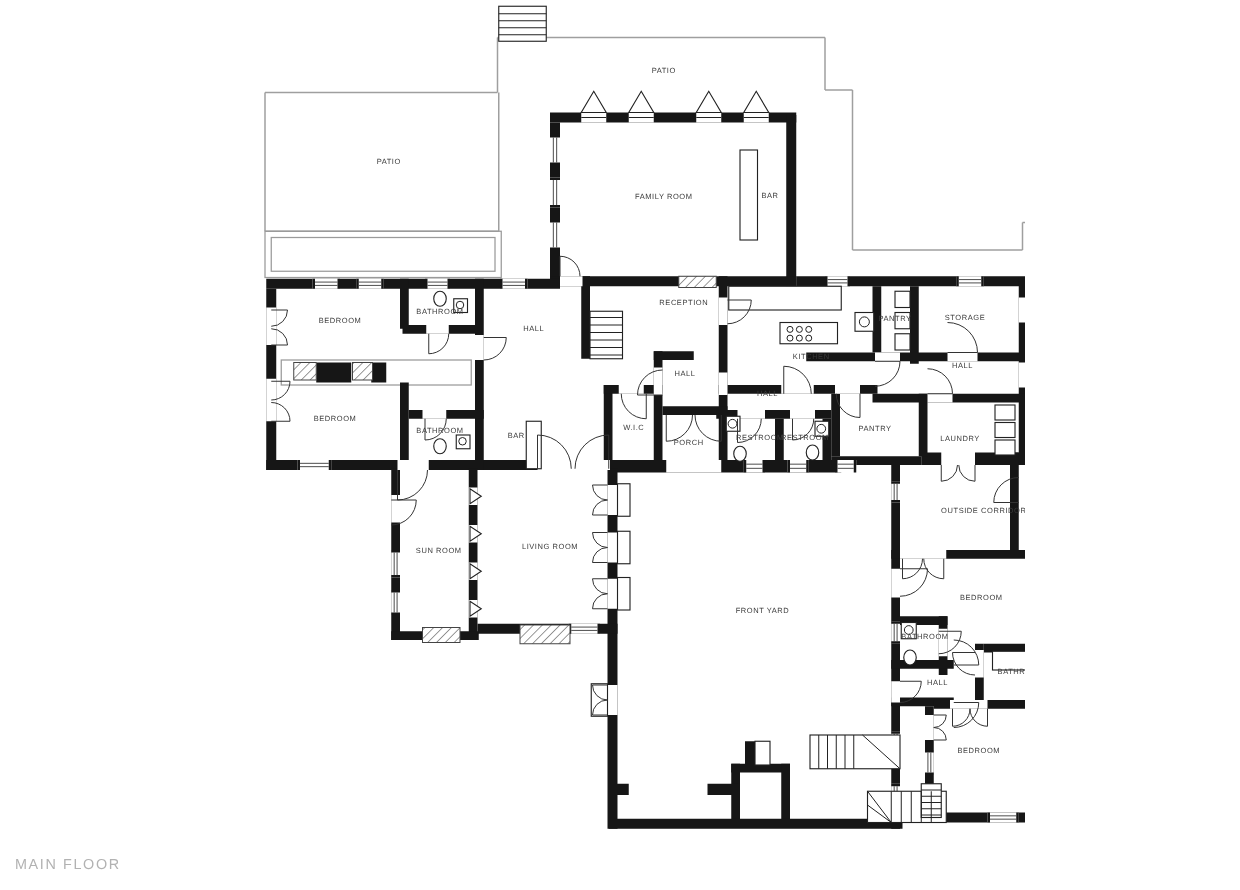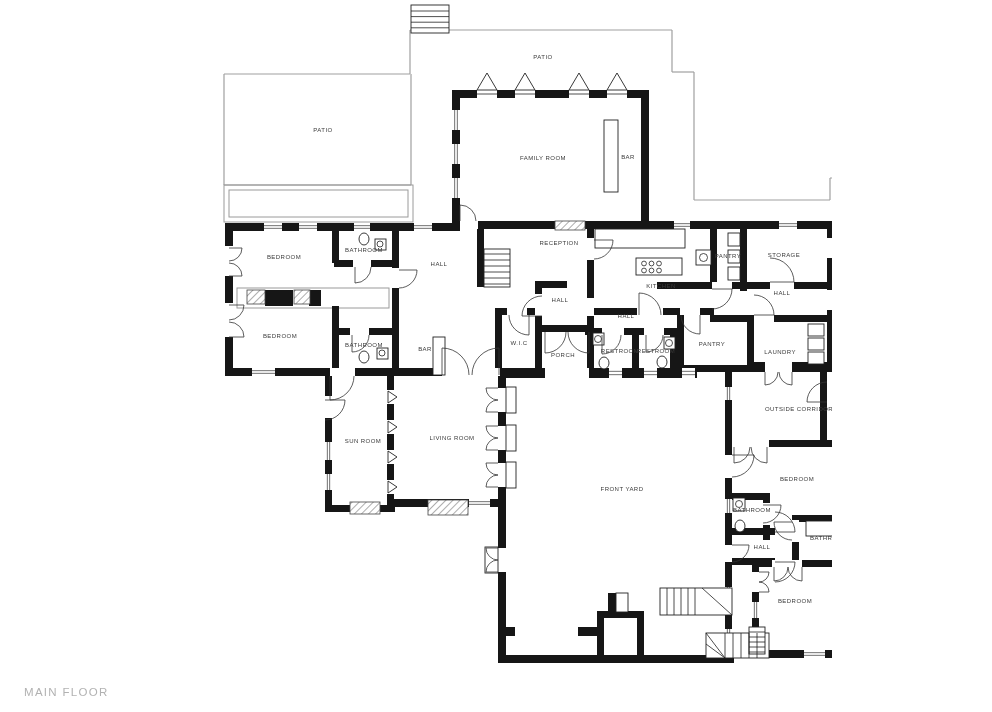--- a/index.html
+++ b/index.html
@@ -1,17 +1,17 @@
 <!DOCTYPE html>
 <html style="--bg: #ffffff; --label: #3a3a3a; --title: #b2b2b2;"><head>
 <meta charset="utf-8">
 <style>
   html,body{margin:0;padding:0;background:#ffffff;}
   #stage{position:relative;width:820px;height:712px;background:var(--bg,#fff);overflow:hidden;
-         font-family:"Liberation Sans", sans-serif;margin-left:12px;}
+         font-family:"Liberation Sans", sans-serif;}
   #plan-svg{position:absolute;left:0;top:0;}
   #labels{position:absolute;left:0;top:0;width:992px;height:712px;pointer-events:none;}
   .room-label{position:absolute;transform:translate(-50%,-50%);font-size:6px;letter-spacing:.45px;
               color:var(--label,#3a3a3a);white-space:nowrap;font-weight:500;}
   .plan-title{position:absolute;left:12px;top:686px;font-size:11.5px;letter-spacing:1.3px;
               color:var(--title,#b2b2b2);}
 </style>
 </head>
 <body>
 

